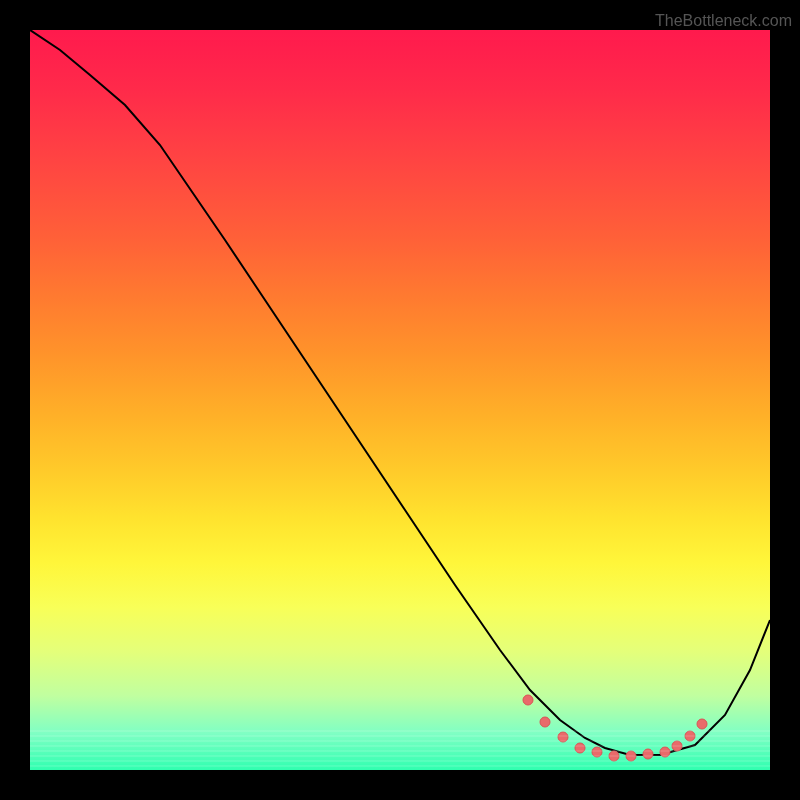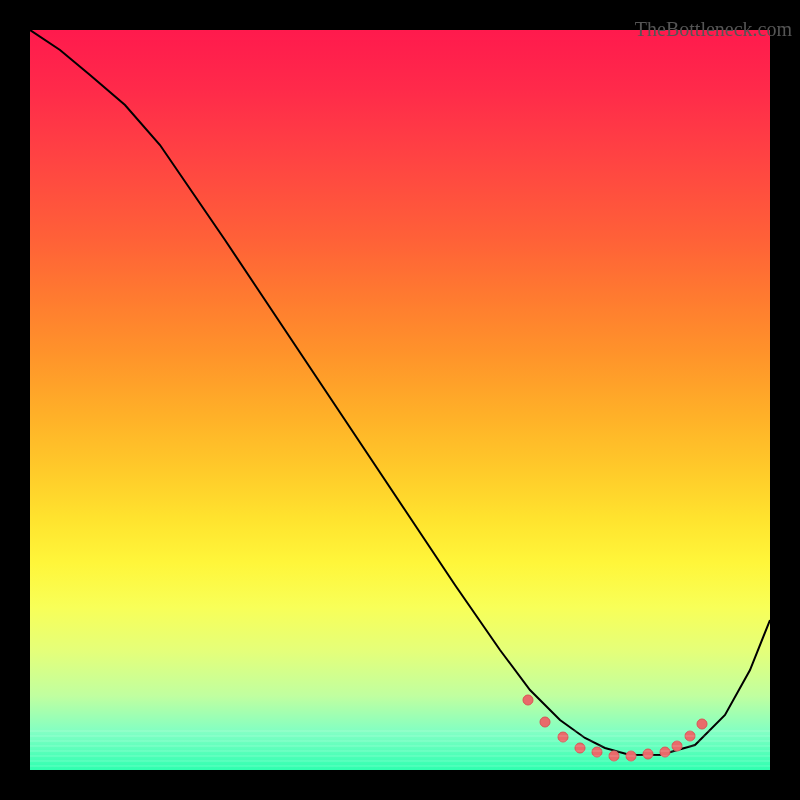--- a/index.html
+++ b/index.html
@@ -7,27 +7,26 @@
     padding: 0;
     width: 800px;
     height: 800px;
     background: #000;
     font-family: Arial, sans-serif;
     position: relative;
     overflow: hidden;
   }
   .watermark {
     position: absolute;
-    top: 18px;
+    top: 12px;
     right: 8px;
     color: #555;
-    font-size: 20px;
+    font-size: 16px;
     font-weight: 500;
     z-index: 10;
-    font-family: Liberation Serif, serif;
   }
   .plot-area {
     position: absolute;
     top: 30px;
     left: 30px;
     width: 740px;
     height: 740px;
     background: linear-gradient(to bottom,
       #ff1a4d 0%,
       #ff2a4a 8%,

